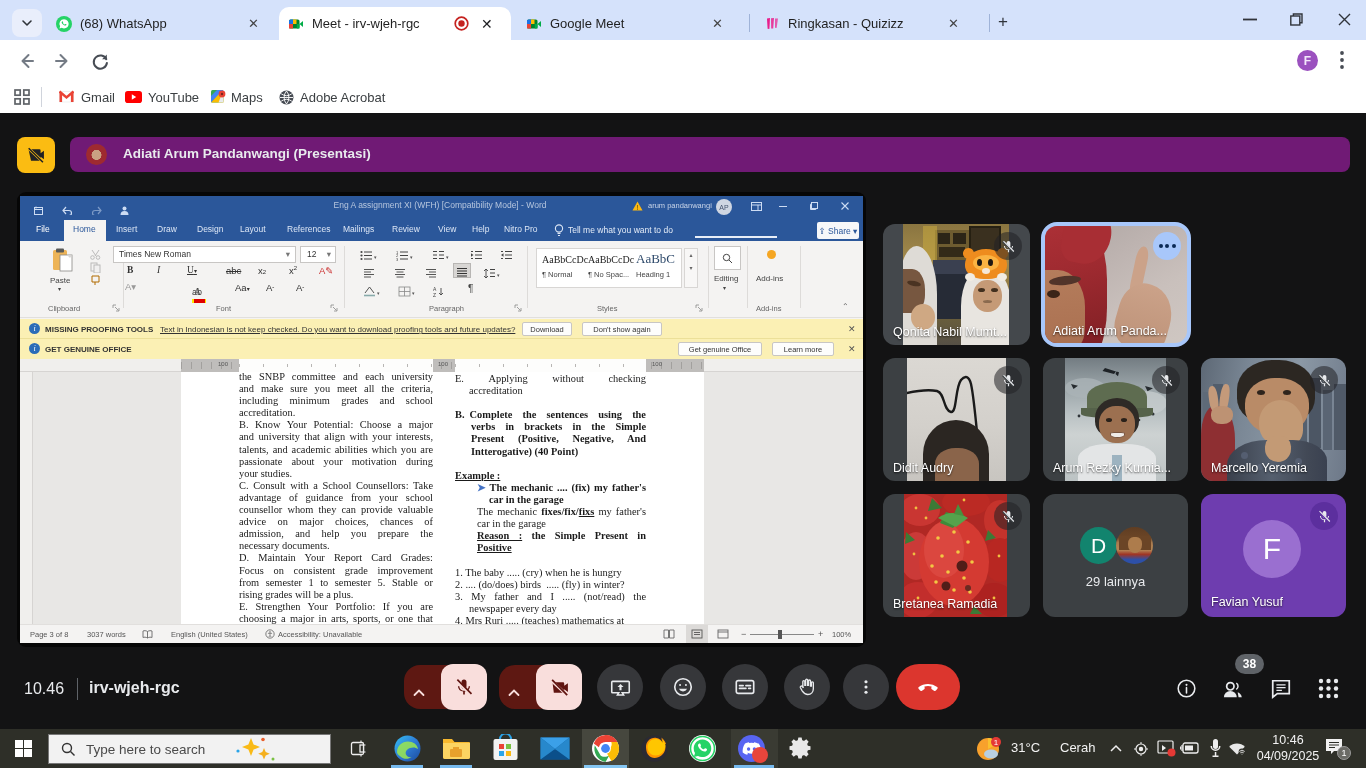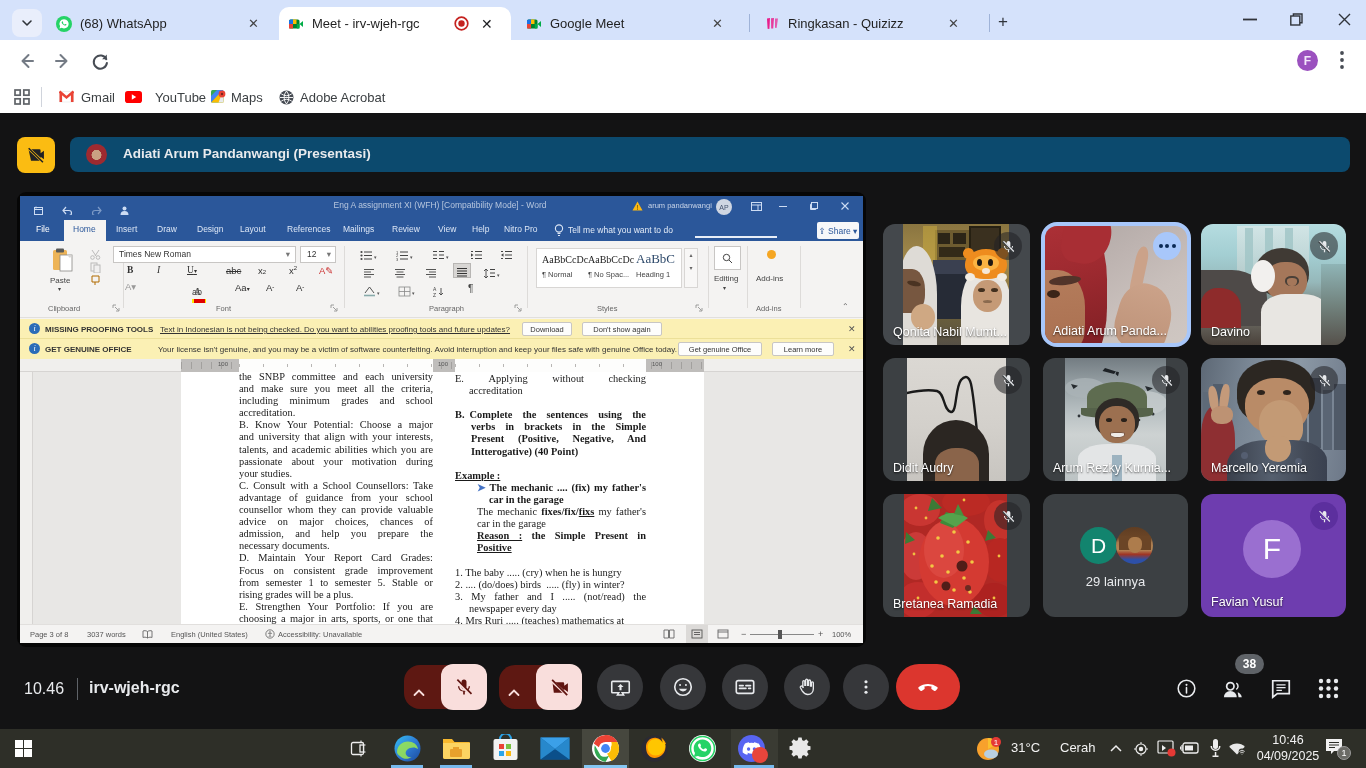--- a/index.html
+++ b/index.html
@@ -144,21 +144,21 @@
   <svg class="abs" style="left:59px;top:8px" width="15" height="13" viewBox="0 0 15 13">
       <path d="M0.5 1.5h14v10.5h-14z" fill="#fff" stroke="#e0e0e0" stroke-width=".5"></path>
       <path d="M0.5 1.5 7.5 7.5 14.5 1.5" fill="none" stroke="#ea4335" stroke-width="2.4"></path>
       <path d="M0.5 2v10h2.6V4.6zM11.9 4.6V12h2.6V2z" fill="#ea4335"></path>
     </svg>
   <span class="abs" style="left:81px;top:8px;font-size:13px;color:#3c4043;">Gmail</span>
   <svg class="abs" style="left:125px;top:9px" width="17" height="12" viewBox="0 0 17 12">
       <rect width="17" height="12" rx="2.8" fill="#f00"></rect>
       <path d="M6.8 3.2 11.2 6 6.8 8.8z" fill="#fff"></path>
     </svg>
-  <span class="abs" style="left:148px;top:8px;font-size:13px;color:#3c4043;margin-left:7px;">YouTube</span>
+  <span class="abs" style="left:148px;top:8px;font-size:13px;color:#3c4043;">YouTube</span>
   <svg class="abs" style="left:211px;top:7px" width="15" height="16" viewBox="0 0 15 16">
       <rect x="0" y="1" width="12.5" height="12.5" rx="1.5" fill="#34a853"></rect>
       <path d="M0 13.5 12.5 1H6L0 7z" fill="#4285f4"></path>
       <path d="M0 13.5h12.5V9.5L8 5z" fill="#fbbc04"></path>
       <path d="M12.5 1v12.5H7.5z" fill="#e8eaed"></path>
       <circle cx="11" cy="5" r="3.4" fill="#ea4335"></circle>
       <circle cx="11" cy="5" r="1.2" fill="#7b241c"></circle>
     </svg>
   <span class="abs" style="left:231px;top:8px;font-size:13px;color:#3c4043;">Maps</span>
   <svg class="abs" style="left:279px;top:8px" width="15" height="15" viewBox="0 0 15 15">
@@ -168,21 +168,21 @@
   <span class="abs" style="left:300px;top:8px;font-size:13px;color:#3c4043;">Adobe Acrobat</span>
 </div>
 <div class="abs" id="meet">
   <div class="abs" style="left:17px;top:24px;width:38px;height:36px;border-radius:8px;background:#fbbc12;display:flex;align-items:center;justify-content:center;">
     <svg width="20" height="20" viewBox="0 0 24 24" fill="#202124">
         <path d="M3 5h13a1.5 1.5 0 0 1 1.5 1.5V10l4-3v10l-4-3v3.5A1.5 1.5 0 0 1 16 19H6z"></path>
         <path d="M2 3 21 21" stroke="#fbbc12" stroke-width="3.4"></path>
         <path d="M3.2 3.8 20.3 20.6" stroke="#202124" stroke-width="1.8"></path>
       </svg>
   </div>
-  <div class="abs" style="left:70px;top:24px;width:1280px;height:35px;border-radius:8px;background:#0c4a6e;">
+  <div class="abs" style="left:70px;top:24px;width:1280px;height:35px;border-radius:8px;background:#701a75;">
     <div class="abs" style="left:16px;top:7px;width:21px;height:21px;border-radius:50%;background:radial-gradient(circle at 50% 52%,#caa183 0 32%,#9e2a30 34% 100%);"></div>
     <span class="abs" style="left:53px;top:9px;color:#e8eaed;font-size:13.5px;font-weight:600;">Adiati Arum Pandanwangi (Presentasi)</span>
   </div>
   <div class="abs" id="share">
       <div class="abs" id="word">
 
     <div class="abs" style="left:0;top:0;width:843px;height:23px;background:#2b579a;"></div>
 
     <div class="abs" style="left:0;top:23px;width:843px;height:22px;background:#2b579a;"></div>
     <div class="abs wtb" style="left:14px;"><svg width="9" height="9" viewBox="0 0 9 9" fill="none" stroke="#cddcf3" stroke-width="1">
@@ -376,29 +376,28 @@
     <div class="abs" style="left:703px;top:88px;font-size:6px;color:#444;">▾</div>
 
     <div class="abs" style="left:747px;top:54px;width:9px;height:9px;border-radius:50%;background:#f5a623;"></div>
     <div class="abs" style="left:736px;top:78px;font-size:8px;color:#444;">Add-ins</div>
     <div class="abs" style="left:736px;top:108px;font-size:7.5px;color:#666;">Add-ins</div>
     <div class="abs" style="left:822px;top:106px;font-size:8px;color:#666;">⌃</div>
 
     <div class="abs" style="left:0;top:123px;width:843px;height:20px;background:#fbf0b4;border-bottom:1px solid #ece099;">
       <div class="abs ibadge" style="left:9px;top:4px;">i</div>
       <div class="abs" style="left:25px;top:6px;font-size:8px;font-weight:700;color:#333;">MISSING PROOFING TOOLS</div>
-      <div class="abs" style="left:140px;top:6px;font-size:8px;color:#333;text-decoration:underline;">Text in Indonesian is not being checked. Do you want to abilities proofing tools and future updates?</div>
+      <div class="abs" style="left:140px;top:6px;font-size:8px;color:#333;text-decoration:underline;">Text in Indonesian is not keep checked. Do you want to download proofing tools and future updates?</div>
       <div class="abs ybtn" style="left:502px;top:3px;width:50px;">Download</div>
       <div class="abs ybtn" style="left:562px;top:3px;width:80px;">Don't show again</div>
       <div class="abs" style="left:828px;top:5px;font-size:9px;color:#555;">✕</div>
     </div>
     <div class="abs" style="left:0;top:143px;width:843px;height:20px;background:#fbf0b4;">
       <div class="abs ibadge" style="left:9px;top:4px;">i</div>
       <div class="abs" style="left:25px;top:6px;font-size:8px;font-weight:700;color:#333;">GET GENUINE OFFICE</div>
-      <div class="abs" style="left:138px;top:6px;font-size:8px;color:#333;">Your license isn't genuine, and you may be a victim of software counterfeiting. Avoid interruption and keep your files safe with genuine Office today.</div>
       <div class="abs ybtn" style="left:658px;top:3px;width:84px;">Get genuine Office</div>
       <div class="abs ybtn" style="left:752px;top:3px;width:62px;">Learn more</div>
       <div class="abs" style="left:828px;top:5px;font-size:9px;color:#555;">✕</div>
     </div>
 
     <div class="abs" style="left:0;top:163px;width:843px;height:13px;background:#f0efed;border-bottom:1px solid #d6d4d2;">
       <div class="abs" style="left:161px;top:0;width:523px;height:13px;background:#bfbdbb;"></div>
       <div class="abs" style="left:161px;top:3px;width:523px;height:7px;background:repeating-linear-gradient(90deg,#8a8886 0 1px,transparent 1px 10px);opacity:.55;"></div>
       <div class="abs" style="left:219px;top:0;width:194px;height:13px;background:#fdfdfc;"></div>
       <div class="abs" style="left:435px;top:0;width:191px;height:13px;background:#fdfdfc;"></div>
@@ -541,42 +540,20 @@
     <div class="abs" style="left:2px;top:64px;width:13px;height:8px;background:#3a2418;border-radius:50%;"></div>
     <div class="abs" style="left:88px;top:20px;width:12px;height:52px;background:#cba289;border-radius:46%/26%;transform:rotate(12deg);"></div>
     <div class="abs" style="left:72px;top:58px;width:54px;height:66px;background:linear-gradient(180deg,#cba289 0%,#bd9278 100%);border-radius:42% 52% 28% 36%;transform:rotate(16deg);"></div>
     <div class="abs" style="right:6px;top:6px;width:28px;height:28px;border-radius:50%;background:#a8c7fa;display:flex;align-items:center;justify-content:center;gap:2.5px;">
       <i style="width:4px;height:4px;border-radius:50%;background:#0b2a55;"></i>
         <i style="width:4px;height:4px;border-radius:50%;background:#0b2a55;"></i>
         <i style="width:4px;height:4px;border-radius:50%;background:#0b2a55;"></i>
     </div>
     <span class="tname" style="left:8px;bottom:5px;">Adiati Arum Panda...</span>
   </div>
-  <div class="tile abs" style="left:1201px;top:111px;width:145px;height:121px;background:linear-gradient(180deg,#b5dce0 0%,#a3ced2 26%,#96b8ba 48%,#6b6a62 78%,#4a423b 100%);">
-    <div class="abs" style="left:36px;top:2px;width:72px;height:52px;background:linear-gradient(180deg,#e9ecea 0%,#ccd6d4 100%);opacity:.55;"></div>
-    <div class="abs" style="left:44px;top:4px;width:8px;height:48px;background:#9fc4c6;opacity:.8;"></div>
-    <div class="abs" style="left:64px;top:4px;width:8px;height:48px;background:#9fc4c6;opacity:.8;"></div>
-    <div class="abs" style="left:84px;top:4px;width:8px;height:48px;background:#9fc4c6;opacity:.8;"></div>
-    <div class="abs" style="left:-4px;top:46px;width:70px;height:56px;background:#4e4a48;border-radius:0 50% 0 0;"></div>
-    <div class="abs" style="left:0px;top:64px;width:40px;height:40px;background:#8e2b2b;border-radius:40% 50% 0 0;"></div>
-    <div class="abs" style="left:54px;top:24px;width:54px;height:48px;background:#403a34;border-radius:50% 50% 44% 44%;"></div>
-    <div class="abs" style="left:64px;top:38px;width:42px;height:38px;background:#a5775a;border-radius:46%;"></div>
-    <div class="abs" style="left:50px;top:36px;width:24px;height:32px;background:#f2f0ee;border-radius:50%;"></div>
-    <div class="abs" style="left:84px;top:52px;width:14px;height:10px;border-radius:45%;border:2px solid #4a4038;border-bottom:none;background:transparent;"></div>
-    <div class="abs" style="left:60px;top:70px;width:70px;height:52px;background:#e8e6e2;border-radius:35% 40% 0 0;"></div>
-    <div class="abs" style="left:120px;top:40px;width:26px;height:82px;background:linear-gradient(180deg,#8fb4b6 0%,#72837e 50%,#55504a 100%);"></div>
-    <div class="micoff">
-        <svg width="15" height="15" viewBox="0 0 24 24" fill="#e8eaed">
-          <path d="M12 14a3 3 0 0 0 3-3V6a3 3 0 0 0-6 0v5a3 3 0 0 0 3 3zm5.6-3h1.7a7.3 7.3 0 0 1-6.3 6.5V21h-2v-3.5A7.3 7.3 0 0 1 4.7 11h1.7a5.6 5.6 0 0 0 11.2 0z"></path>
-          <path d="M3 4 20 21" stroke="#3c4043" stroke-width="3.2"></path>
-          <path d="M4 3.4 20.6 20" stroke="#e8eaed" stroke-width="1.8"></path>
-        </svg>
-      </div>
-    <span class="tname">Davino</span>
-  </div>
 
   <div class="tile abs" style="left:883px;top:245px;width:147px;height:123px;">
     <div class="abs" style="left:24px;top:0;width:99px;height:123px;background:linear-gradient(180deg,#dbd8d3 0%,#d3d0cb 55%,#c8c5c0 100%);">
       <svg class="abs" style="left:0;top:0" width="99" height="123" viewBox="0 0 99 123">
           <path d="M-4 36 C8 33 20 31 30 33 C38 35 36 52 44 54 C50 55 48 30 54 22 C58 17 62 18 64 26 C68 44 70 80 75 123" fill="none" stroke="#1a1a1a" stroke-width="2.4"></path>
         </svg>
       <div class="abs" style="left:16px;top:62px;width:66px;height:62px;background:#2b2622;border-radius:50% 50% 0 0/55% 55% 0 0;"></div>
       <div class="abs" style="left:28px;top:90px;width:44px;height:34px;background:#8a644a;border-radius:46% 46% 0 0;"></div>
     </div>
     <div class="micoff">
@@ -822,20 +799,34 @@
         </g>
       </svg></div>
 </div>
 <div class="abs" id="taskbar">
   <svg class="abs" style="left:15px;top:11px" width="17" height="17" viewBox="0 0 17 17" fill="#fff">
       <rect x="0" y="0" width="8" height="8"></rect>
       <rect x="9" y="0" width="8" height="8"></rect>
       <rect x="0" y="9" width="8" height="8"></rect>
       <rect x="9" y="9" width="8" height="8"></rect>
     </svg>
+  <div class="abs" style="left:48px;top:5px;width:283px;height:30px;background:#f2f2f2;border:1px solid #777;display:flex;align-items:center;">
+    <svg style="margin-left:12px" width="15" height="15" viewBox="0 0 15 15" fill="none" stroke="#333" stroke-width="1.4">
+        <circle cx="6" cy="6" r="4.5"></circle>
+        <path d="M9.5 9.5 13.5 13.5"></path>
+      </svg>
+    <span style="margin-left:10px;font-size:13.5px;color:#4a4a4a;">Type here to search</span>
+    <svg style="margin-left:28px" width="44px" height="26" viewBox="0 0 44 26">
+        <path d="M18 2l2.6 6.4L27 11l-6.4 2.6L18 20l-2.6-6.4L9 11l6.4-2.6z" fill="#f9ba16"></path>
+        <path d="M31 12l1.7 4.1 4.1 1.7-4.1 1.7L31 23.6l-1.7-4.1-4.1-1.7 4.1-1.7z" fill="#f5b01e"></path>
+        <circle cx="30" cy="3.5" r="1.8" fill="#e85d2a"></circle>
+        <circle cx="5" cy="15" r="1.6" fill="#2aa4e8"></circle>
+        <circle cx="40" cy="23" r="1.5" fill="#7ac143"></circle>
+      </svg>
+  </div>
   <svg class="abs" style="left:349px;top:11px" width="17" height="17" viewBox="0 0 17 17" fill="none" stroke="#eee" stroke-width="1.3">
       <rect x="2.5" y="2.5" width="12" height="12" rx="1.5"></rect>
       <path d="M12 0.5v2M12 14.5v2M14.5 5h2M14.5 12h2" stroke-width="1.1"></path>
       <rect x="11" y="5" width="3.5" height="7" fill="#2e2f28" stroke="#eee"></rect>
     </svg>
   <div class="abs" style="left:393px;top:5px;"><svg width="29" height="29" viewBox="0 0 29 29">
         <defs>
           <linearGradient id="edg" x1="0" y1="0" x2="1" y2="1">
             <stop offset="0" stop-color="#35c1f1"></stop>
             <stop offset=".5" stop-color="#2e7bd6"></stop>

